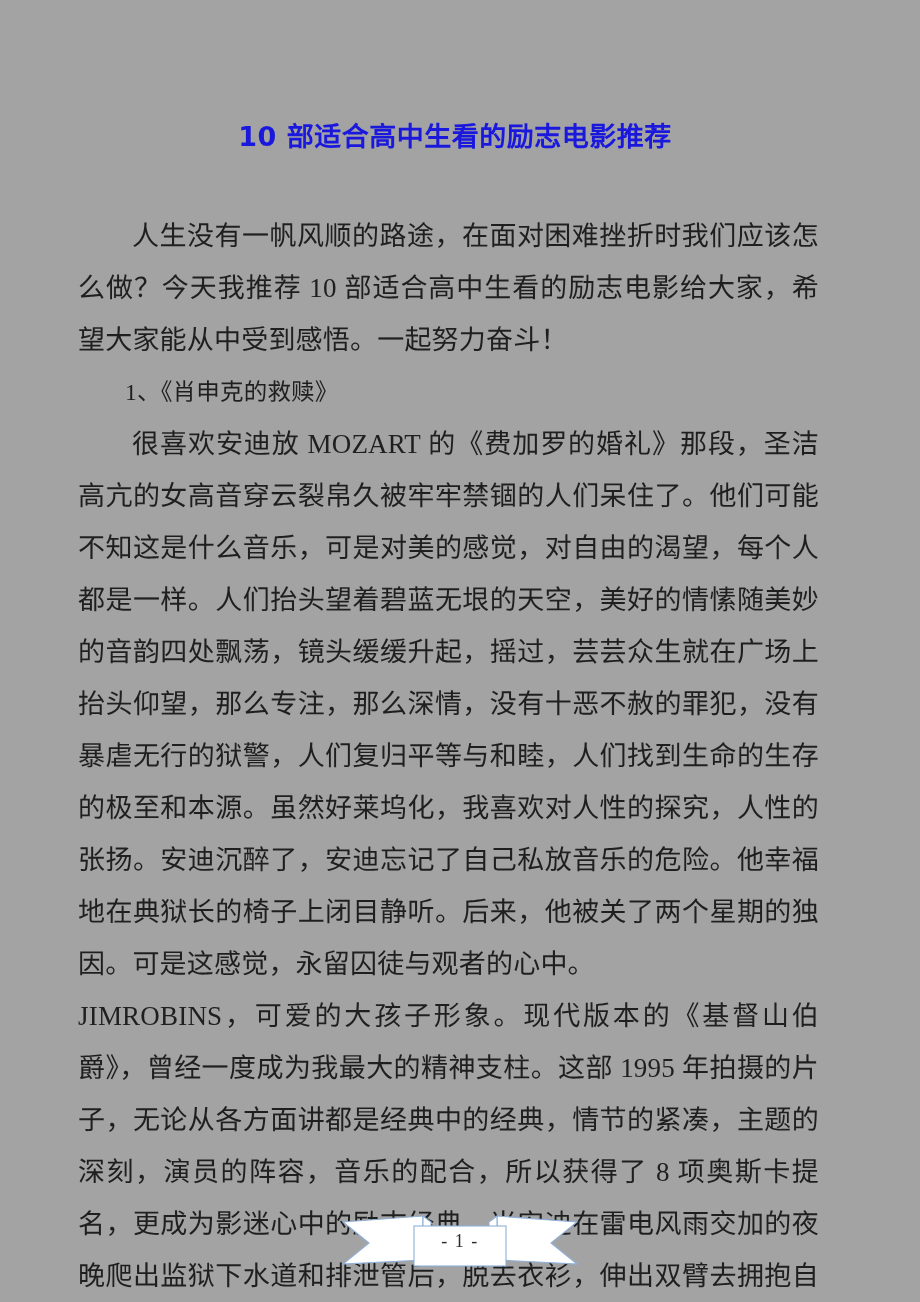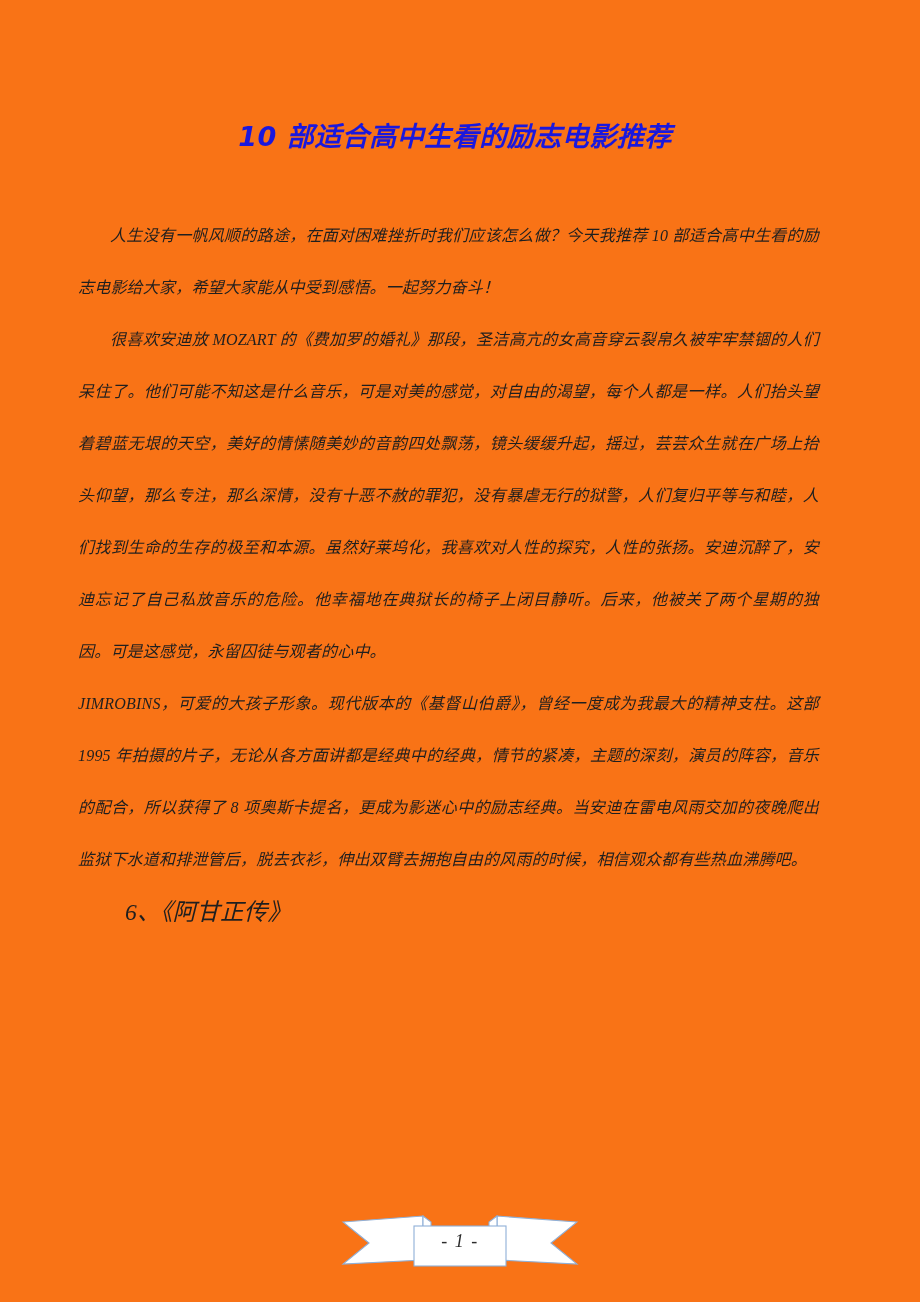--- a/index.html
+++ b/index.html
@@ -14,22 +14,21 @@
     position: relative;
     overflow: hidden;
     font-family: "Liberation Serif", "DejaVu Serif", serif;
     color: #1b1b1b;
     -webkit-font-smoothing: antialiased;
   }
 
   .page {
     position: absolute;
     inset: 0;
-    background: #f97316;
-    font-style: italic;
+    background: #a3a3a3;
   }
 
   .content {
     position: absolute;
     left: 78px;
     top: 0;
     width: 754px;
   }
 
   
@@ -54,21 +53,21 @@
   .body-block {
     position: absolute;
     left: 0;
     top: 210px;
     width: 754px;
   }
 
   p.para {
     margin: 0 13px 0 0;
     padding: 0;
-    font-size: 16px;
+    font-size: 27px;
     line-height: 52px;
     text-align: justify;
     text-justify: inter-ideograph;
     text-indent: 2em;
     letter-spacing: 0.2px;
     color: #1f1f1f;
     font-family: "Liberation Serif", "DejaVu Serif", serif;
   }
 
   p.para.no-indent {
@@ -133,20 +132,21 @@
 <div class="page">
 
   <div class="content">
 
     <h1 class="doc-title">10 部适合高中生看的励志电影推荐</h1>
 
     <div class="body-block">
 
       <p class="para">人生没有一帆风顺的路途，在面对困难挫折时我们应该怎么做？今天我推荐 10 部适合高中生看的励志电影给大家，希望大家能从中受到感悟。一起努力奋斗！</p>
 
+      <p class="heading-item">1、《肖申克的救赎》</p>
 
       <p class="para">很喜欢安迪放 MOZART 的《费加罗的婚礼》那段，圣洁高亢的女高音穿云裂帛久被牢牢禁锢的人们呆住了。他们可能不知这是什么音乐，可是对美的感觉，对自由的渴望，每个人都是一样。人们抬头望着碧蓝无垠的天空，美好的情愫随美妙的音韵四处飘荡，镜头缓缓升起，摇过，芸芸众生就在广场上抬头仰望，那么专注，那么深情，没有十恶不赦的罪犯，没有暴虐无行的狱警，人们复归平等与和睦，人们找到生命的生存的极至和本源。虽然好莱坞化，我喜欢对人性的探究，人性的张扬。安迪沉醉了，安迪忘记了自己私放音乐的危险。他幸福地在典狱长的椅子上闭目静听。后来，他被关了两个星期的独因。可是这感觉，永留囚徒与观者的心中。</p>
 
       <p class="para no-indent">JIMROBINS，可爱的大孩子形象。现代版本的《基督山伯爵》，曾经一度成为我最大的精神支柱。这部 1995 年拍摄的片子，无论从各方面讲都是经典中的经典，情节的紧凑，主题的深刻，演员的阵容，音乐的配合，所以获得了 8 项奥斯卡提名，更成为影迷心中的励志经典。当安迪在雷电风雨交加的夜晚爬出监狱下水道和排泄管后，脱去衣衫，伸出双臂去拥抱自由的风雨的时候，相信观众都有些热血沸腾吧。</p>
 
       <p class="heading-item">6、《阿甘正传》</p>
 
     </div>
   </div>
 

